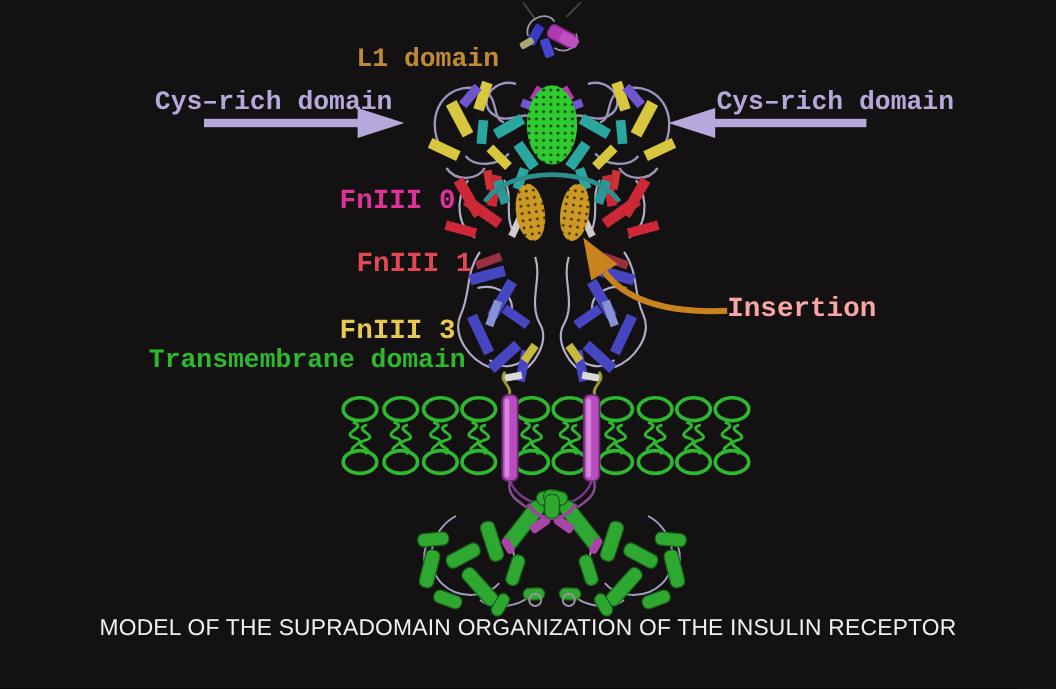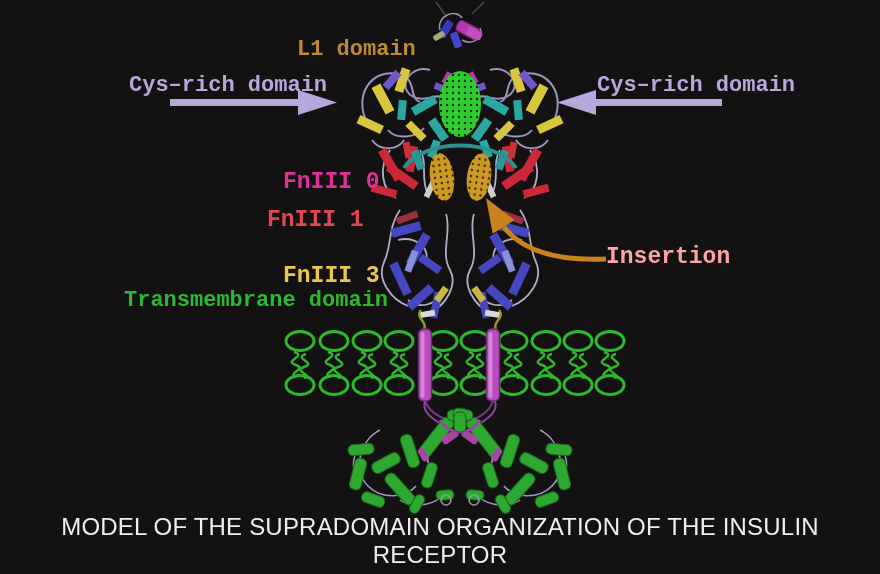--- a/index.html
+++ b/index.html
@@ -9,21 +9,21 @@
     font-family:"Liberation Serif",serif;
   }
   .fig{position:absolute;left:0;top:0;}
   .dlabel{
     position:absolute;font-weight:bold;white-space:nowrap;
     font-family:Liberation Mono, monospace;line-height:1.1;
   }
   .caption{
     position:absolute;left:0;top:513px;width:880px;text-align:center;
     color:#efefef;font-family:"Liberation Sans",sans-serif;
-    font-size:24px;letter-spacing:0.2px;font-weight:normal;
+    font-size:19px;letter-spacing:0.2px;font-weight:normal;
   }
 </style>
 </head>
 <body>
 
 <div class="canvas">
 
   <svg class="fig" width="880" height="574" viewBox="0 0 880 574">
     <defs>
       <pattern id="dotsGreen" width="6" height="6" patternUnits="userSpaceOnUse">
@@ -197,23 +197,23 @@
       <polygon points="486,198 514.7,220.1 492.7,233.7" fill="#c8821e"></polygon>
     </g>
   </svg>
 
   <div class="dlabel" style="left: 297px; top: 38px; font-size: 22px; color: rgb(192, 138, 53);">L1 domain</div>
 
   <div class="dlabel" style="left: 129px; top: 74px; font-size: 22px; color: rgb(182, 168, 218);">Cys–rich domain</div>
 
   <div class="dlabel" style="left: 597px; top: 74px; font-size: 22px; color: rgb(182, 168, 218);">Cys–rich domain</div>
 
-  <div class="dlabel" style="left: 283px; top: 170px; font-size: 23px; color: rgb(224, 48, 154);">FnIII 0</div>
-
-  <div class="dlabel" style="left: 267px; top: 208px; font-size: 23px; color: rgb(224, 72, 84);">FnIII 1</div>
+  <div class="dlabel" style="left: 283px; top: 155px; font-size: 23px; color: rgb(224, 48, 154);">FnIII 0</div>
+
+  <div class="dlabel" style="left: 297px; top: 208px; font-size: 23px; color: rgb(224, 72, 84);">FnIII 1</div>
 
   <div class="dlabel" style="left: 283px; top: 264px; font-size: 23px; color: rgb(232, 200, 78);">FnIII 3</div>
 
   <div class="dlabel" style="left: 124px; top: 289px; font-size: 22px; color: rgb(46, 184, 46); text-align: center;">Transmembrane domain</div>
 
   <div class="dlabel" style="left: 606px; top: 245px; font-size: 23px; color: #fca5a5;">Insertion</div>
 
   <div class="caption">MODEL OF THE SUPRADOMAIN ORGANIZATION OF THE INSULIN RECEPTOR</div>
 </div>
 

